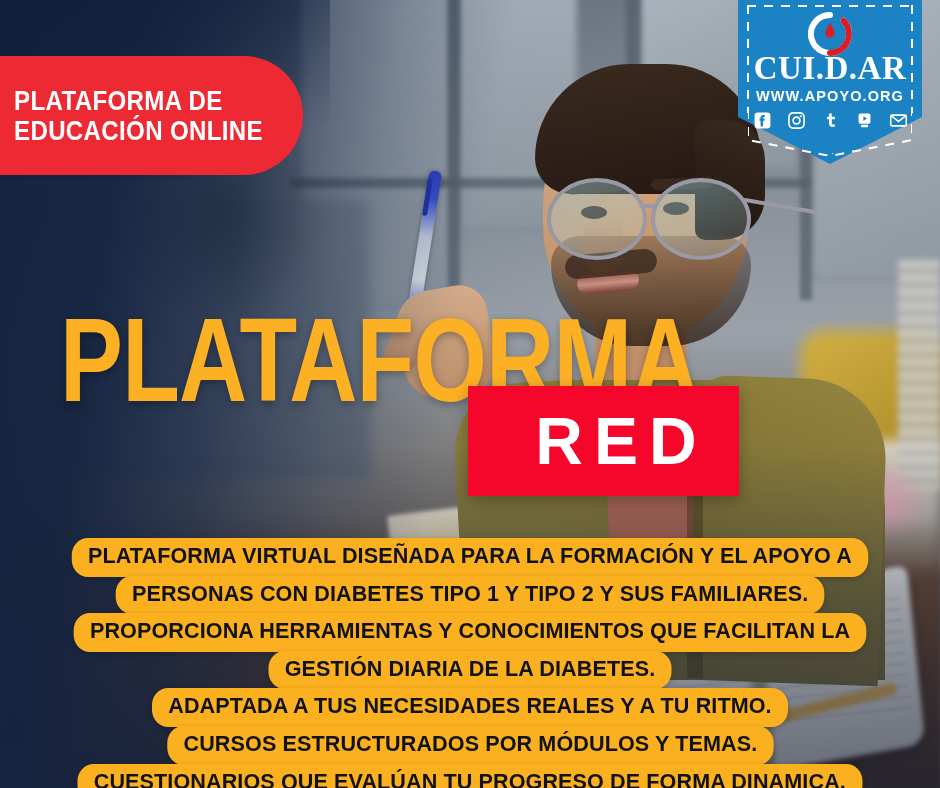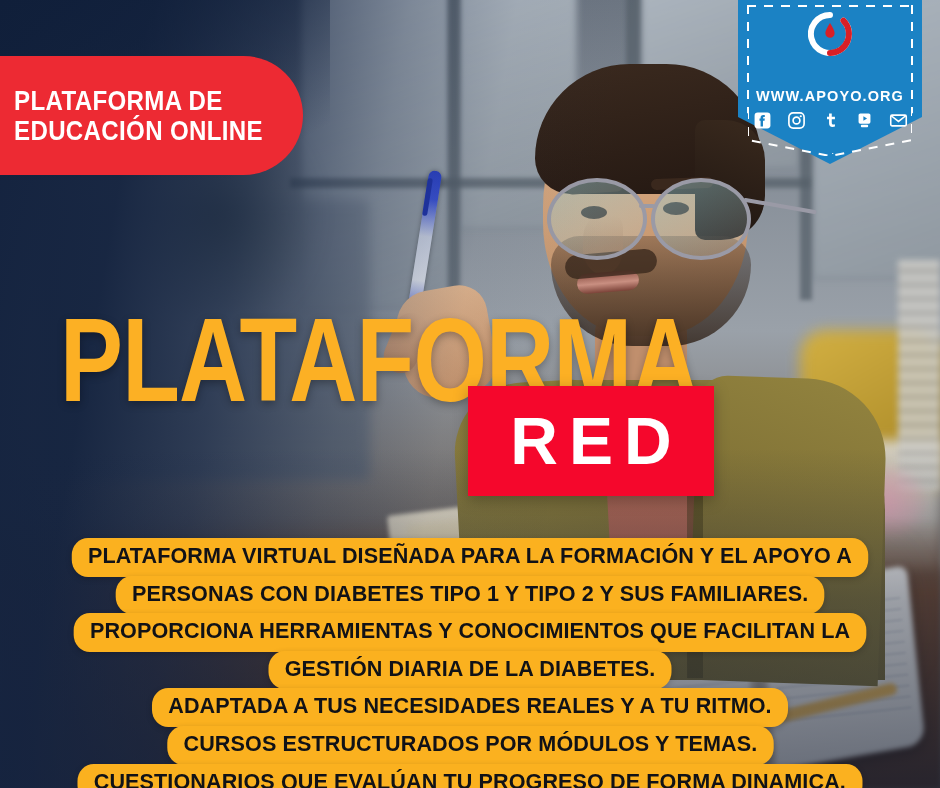--- a/index.html
+++ b/index.html
@@ -184,20 +184,21 @@
   .title-word{
     position:absolute;left:60px;top:306px;
     color:#fcb024;font-weight:700;font-size:118px;line-height:.92;
     letter-spacing:-1px;transform:scaleX(.80);transform-origin:left top;
     white-space:nowrap;text-shadow:0 3px 10px rgba(0,0,0,.30);
   }
   .red-box{
     position:absolute;left:468px;top:386px;width:246px;height:110px;
     background:#f5072c;display:flex;align-items:center;justify-content:center;
     box-shadow:0 4px 14px rgba(0,0,0,.28);
+    padding-left:25px;
   }
   .red-box .rw{color:#fff;font-weight:700;font-size:66px;letter-spacing:11px;
     line-height:1;padding-left:11px;}
 
   
   .pills{position:absolute;left:0;right:0;top:538px;display:flex;flex-direction:column;align-items:center;}
   .pill{
     background:#fbb11f;color:#111217;
     font-weight:700;font-size:22.6px;letter-spacing:.1px;line-height:1;
     padding:7px 17px 9px;border-radius:17px;
@@ -296,20 +297,21 @@
     <svg class="logo-dash-v" viewBox="0 0 164 46">
       <path d="M0 0 L0 30 L82 46 L164 30 L164 0" fill="none" stroke="#ffffff" stroke-width="2" stroke-dasharray="9 8"></path>
     </svg>
 
     <svg class="logo-mark" viewBox="0 0 44 44">
       <path d="M22 3 a19 19 0 1 0 13.4 5.6" fill="none" stroke="#ffffff" stroke-width="6" stroke-linecap="round"></path>
       <path d="M35.4 8.6 a19 19 0 0 1 -13.4 32.4" fill="none" stroke="#d81f26" stroke-width="6" stroke-linecap="round"></path>
       <path d="M22 11 c3 5 4.6 7.6 4.6 10.2 a4.6 4.6 0 0 1 -9.2 0 C17.4 18.6 19 16 22 11 z" fill="#d81f26"></path>
     </svg>
 
+    <div class="logo-name">CUI.D.AR</div>
     <div class="logo-url">WWW.APOYO.ORG</div>
 
     <div class="logo-social">
       <span class="si">
         <svg width="19" height="19" viewBox="0 0 24 24">
             <rect x="2" y="2" width="20" height="20" rx="4" fill="#fff"></rect>
           <path d="M14.6 12.2h-2v7.3h-3v-7.3H8.2V9.6h1.4V8.1c0-1.9 1.1-3.1 3.3-3.1h2v2.6h-1.3c-.6 0-.9.3-.9.9v1.1h2.2l-.3 2.6z" fill="#1b82c4"></path>
           </svg>
       </span>
       <span class="si">

